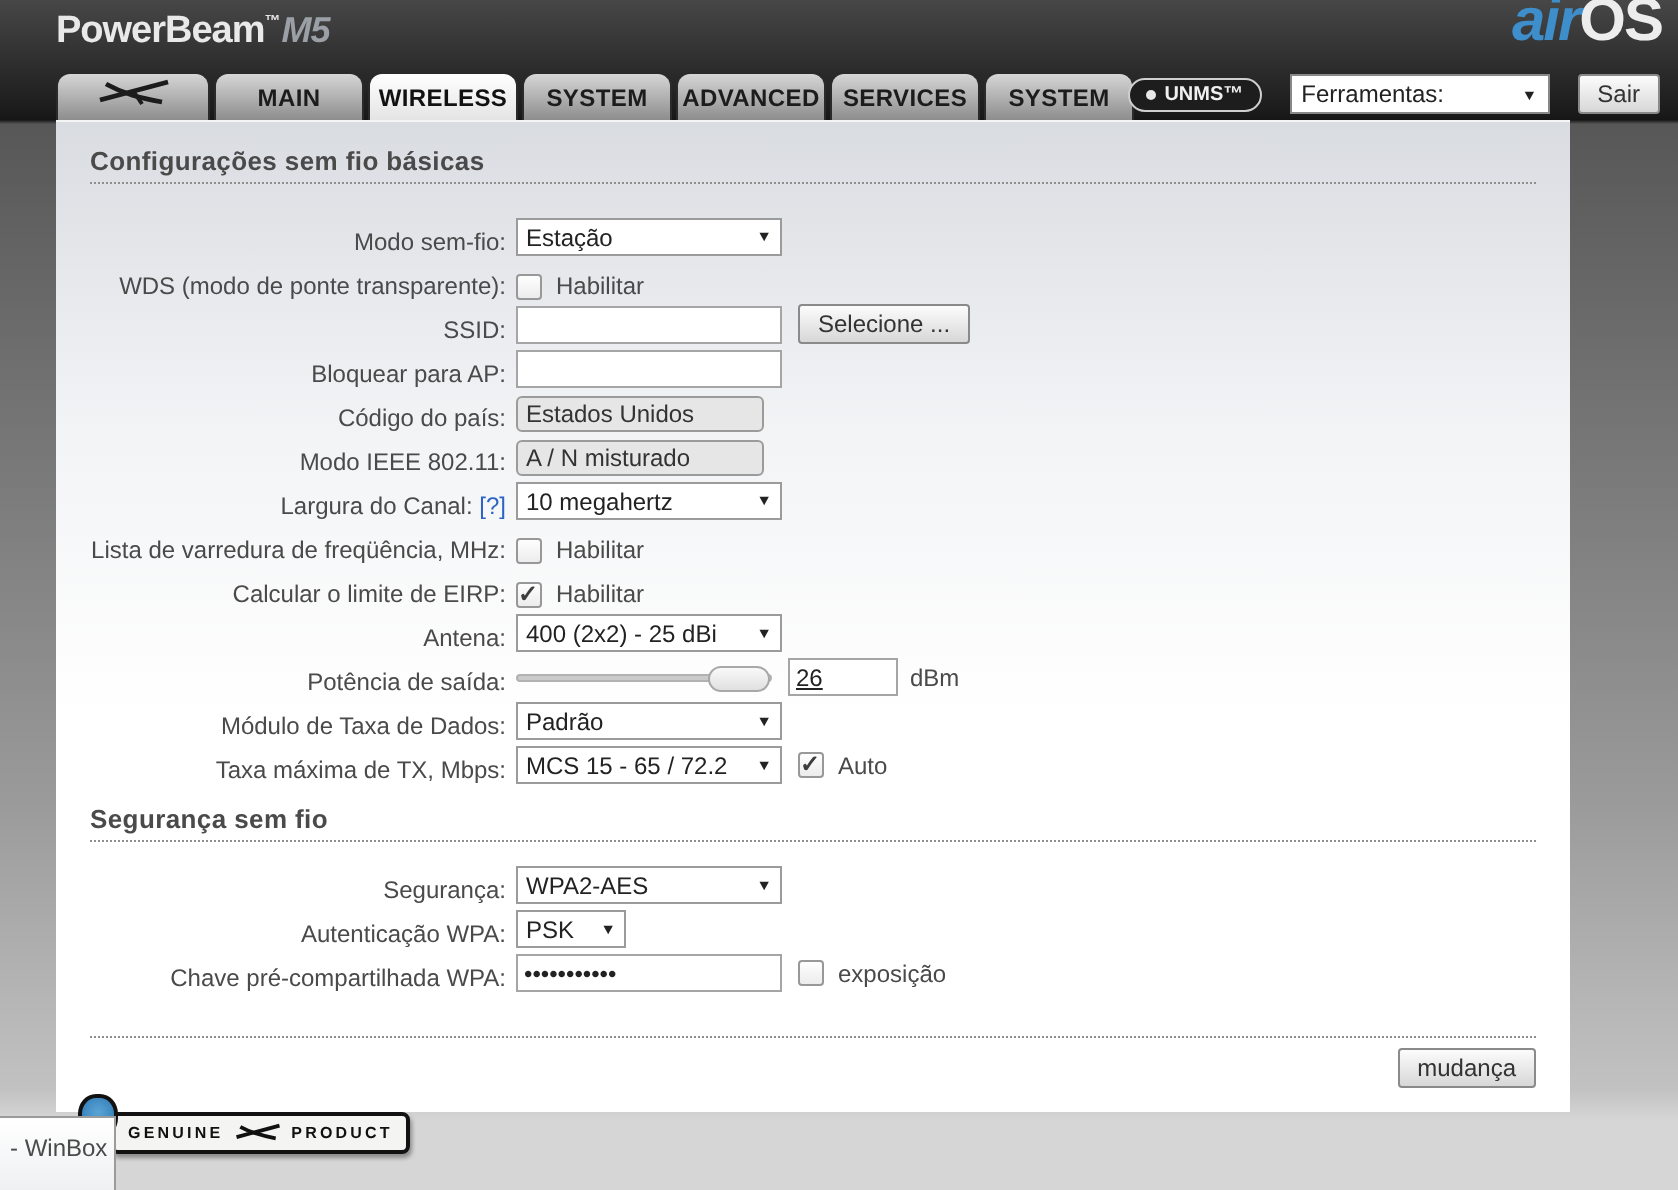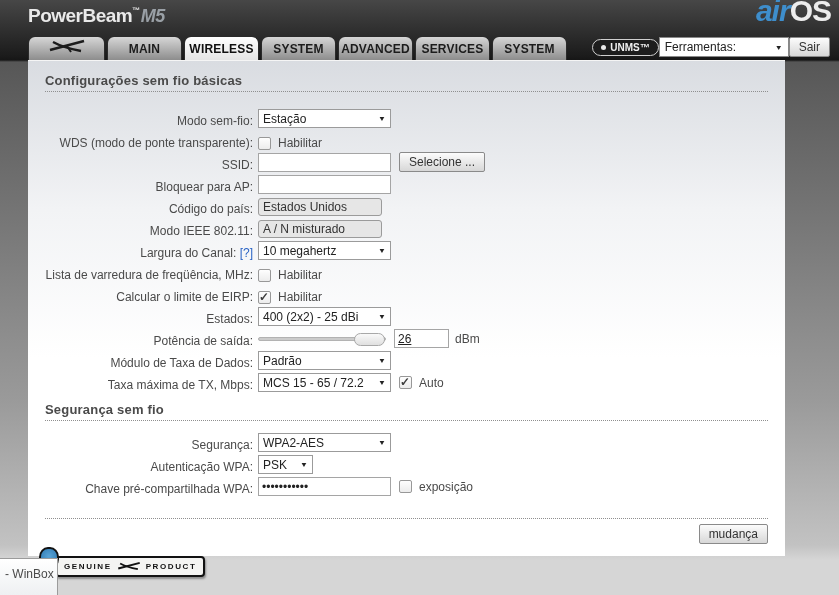--- a/index.html
+++ b/index.html
@@ -26,21 +26,21 @@
   .tab {
     width:75px; height:24px; line-height:24px; text-align:center;
     font-size:12px; font-weight:bold; color:#1c1c1c; letter-spacing:0.2px;
     background:linear-gradient(180deg,#d6d6d6,#8d8d8d);
     border-radius:7px 7px 0 0; border:1px solid #2a2a2a; border-bottom:none;
     cursor:pointer; overflow:hidden;
   }
   .tab.logo-tab { width:77px; display:flex; align-items:center; justify-content:center; }
   .tab.active { background:linear-gradient(180deg,#ffffff,#e4e4e4); color:#111; }
 
-  .topcontrols { position:absolute; top:37px; height:20px; right:9px; display:flex; align-items:center; gap:0; }
+  .topcontrols { position:absolute; top:37px; height:20px; right:9px; display:flex; align-items:center; gap:14px; }
   .unms-pill {
     height:17px; border:1px solid #cfcfcf; border-radius:9px; background:#1d1d1d;
     color:#f0f0f0; font-size:10px; font-weight:bold; display:flex; align-items:center; gap:4px;
     padding:0 8px; cursor:pointer;
   }
   .unms-dot { width:5px; height:5px; border-radius:50%; background:#e8e8e8; }
   .tools-select {
     width:130px; height:20px; background:#fff; border:1px solid #888;
     display:flex; align-items:center; justify-content:space-between; padding:0 5px;
     font-size:12px; color:#222; cursor:pointer;
@@ -245,21 +245,21 @@
 
       <div class="row">
         <div class="lbl">Calcular o limite de EIRP:</div>
         <div class="ctl">
           <div class="cb checked"></div>
           <span class="cb-text">Habilitar</span>
         </div>
       </div>
 
       <div class="row">
-        <div class="lbl">Estados:</div>
+        <div class="lbl">Antena:</div>
         <div class="ctl">
           <div class="sel">
             <span>400 (2x2) - 25 dBi</span>
             <span class="arrow">▼</span>
           </div>
         </div>
       </div>
 
       <div class="row">
         <div class="lbl">Potência de saída:</div>

